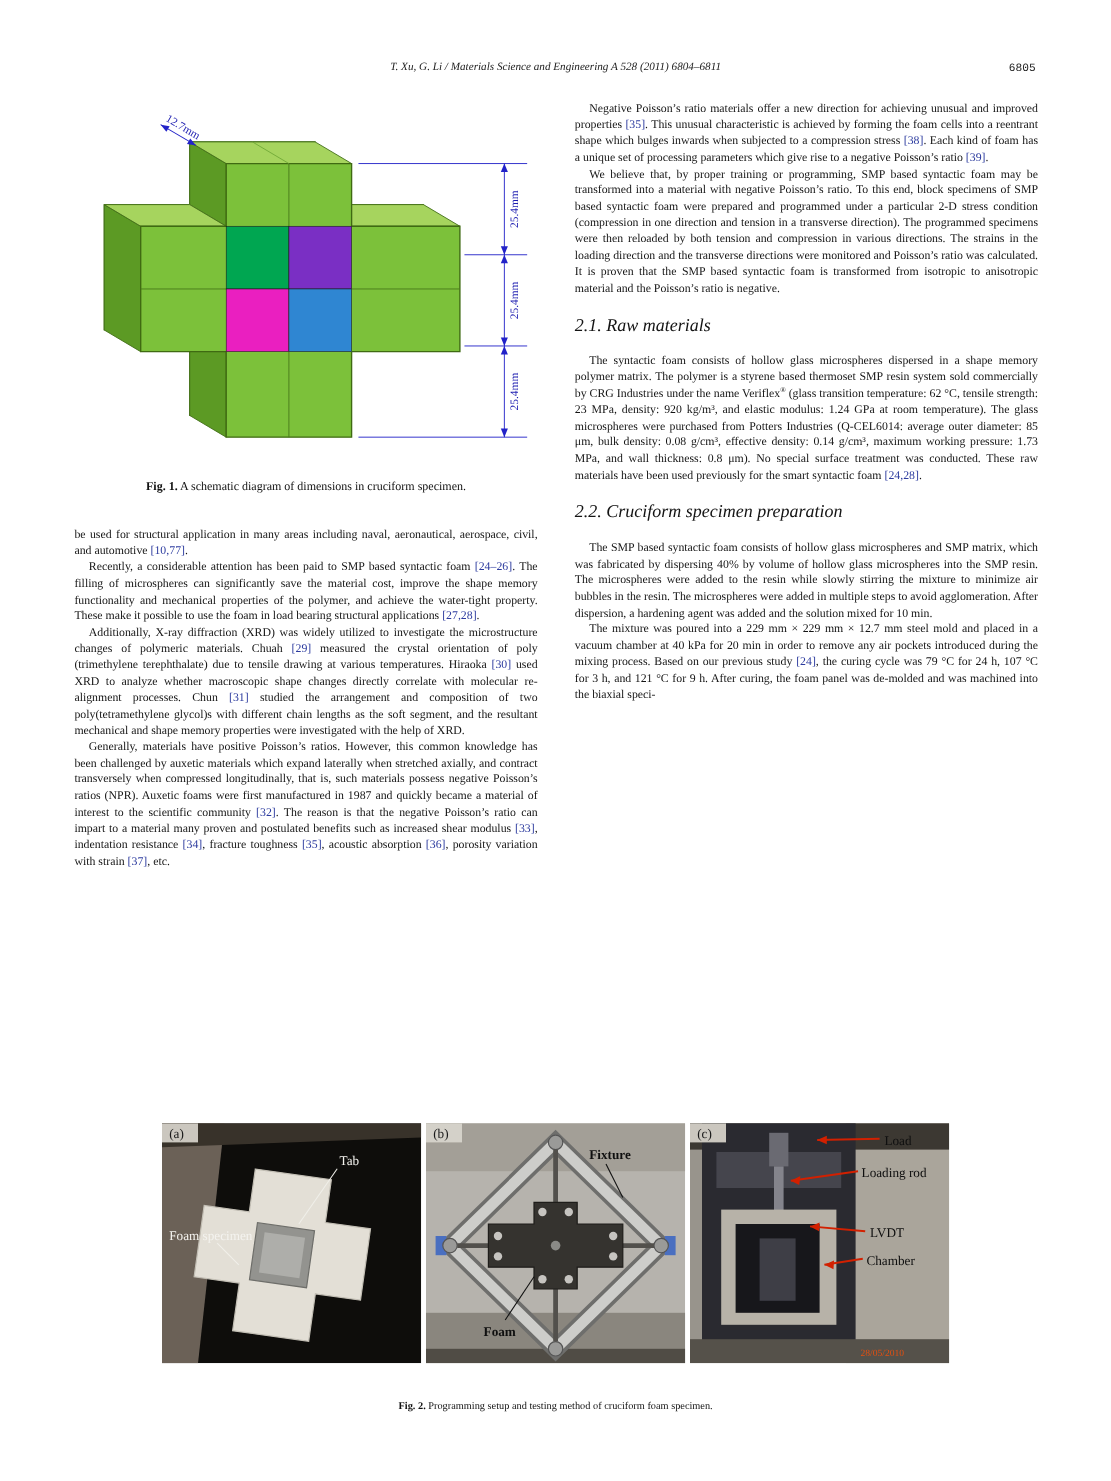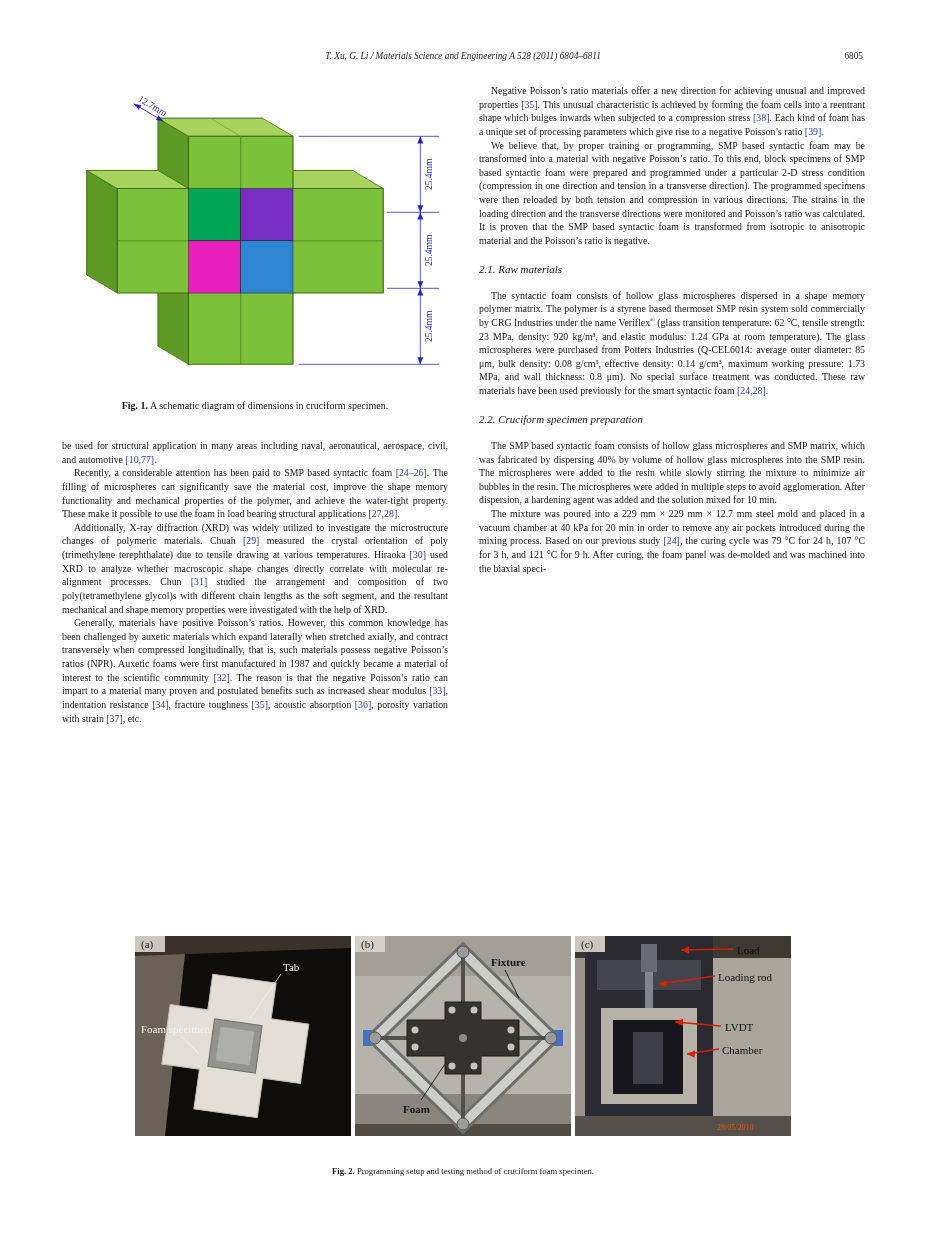--- a/index.html
+++ b/index.html
@@ -6,36 +6,36 @@
   html, body { width:926px; height:1234px; }
   body {
     position:relative;
     background:#ffffff;
     font-family:"Liberation Serif","DejaVu Serif",serif;
     color:#141414;
     overflow:hidden;
   }
   .page-header { position:absolute; top:51px; left:63px; width:800px; height:14px; font-size:9.3px; }
   .running-title { position:absolute; left:0; width:100%; text-align:center; font-style:italic; color:#222; }
-  .page-number { position:absolute; right:0; top:0; font-style:normal; color:#222; }
+  .page-number { position:absolute; right:0; top:0; font-style:normal; color:#222;font-family:Liberation Mono, monospace; }
 
   .col { position:absolute; width:386px; font-size:9.85px; line-height:1.385; text-align:justify; color:#141414; }
   .col-left  { left:62px;  top:84px; }
   .col-right { left:479px; top:84px; }
 
   p.para { text-indent:12px; }
   p.cont { text-indent:0; }
 
   .fig1-wrap { width:100%; margin-bottom:27px; }
   .fig1-svg { display:block; margin:0 auto; }
   .figcaption { font-size:10px; text-align:center; margin-top:9px; color:#111; text-indent:0; line-height:1.3; }
   .figcaption b { font-weight:bold; }
 
   h2.sec { font-size:10.1px; font-weight:bold; margin:15px 0 13px 0; text-align:left; }
-  h3.subsec { font-size:11px; font-style:italic; font-weight:normal; margin:14px 0 12px 0; text-align:left; }
+  h3.subsec { font-size:15px; font-style:italic; font-weight:normal; margin:14px 0 12px 0; text-align:left; }
 
   .cite { color:#2b3a9e; }
   sup { font-size:0.62em; vertical-align:super; line-height:0; }
 
   .fig2 { position:absolute; left:135px; top:936px; width:656px; }
   .fig2-row { display:flex; gap:4px; }
   .fig2-caption { font-size:8.6px; text-align:center; margin-top:30px; color:#111; }
   svg { font-family:"Liberation Serif","DejaVu Serif",serif; }
   svg text.panel-letter { font-size:11px; fill:#1a1a1a; }
   svg text.photo-label-light { fill:#f4f3ef; font-size:11px; }

